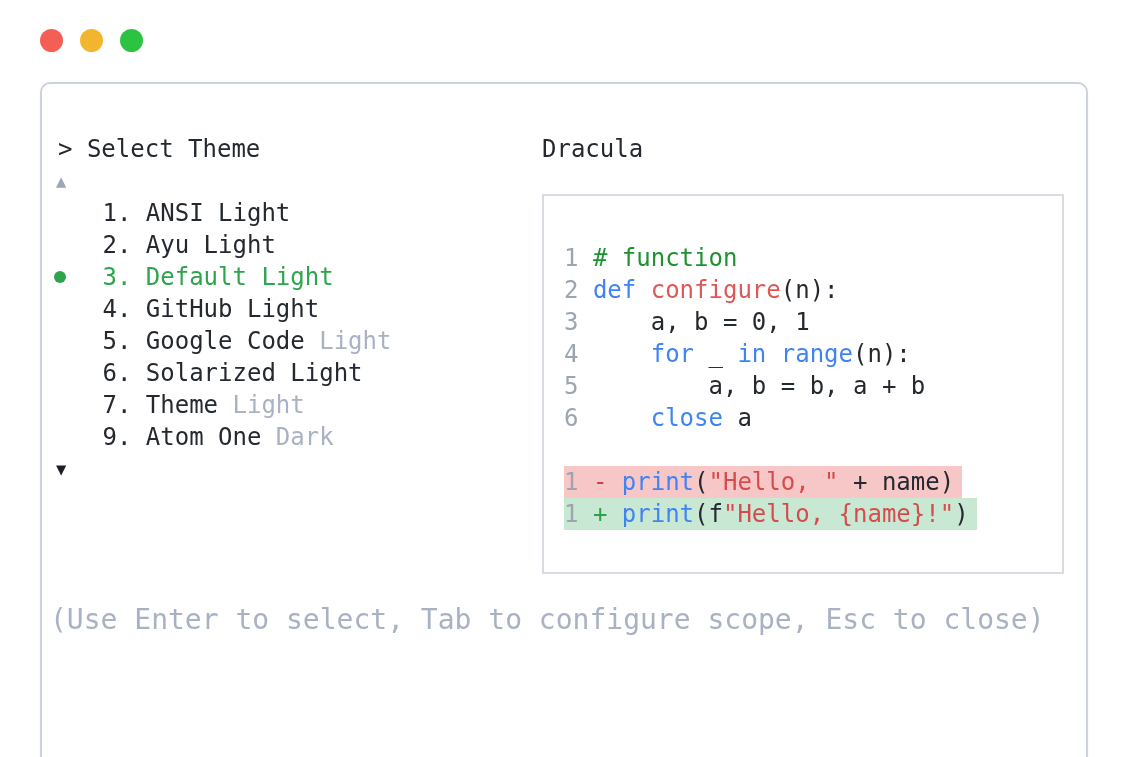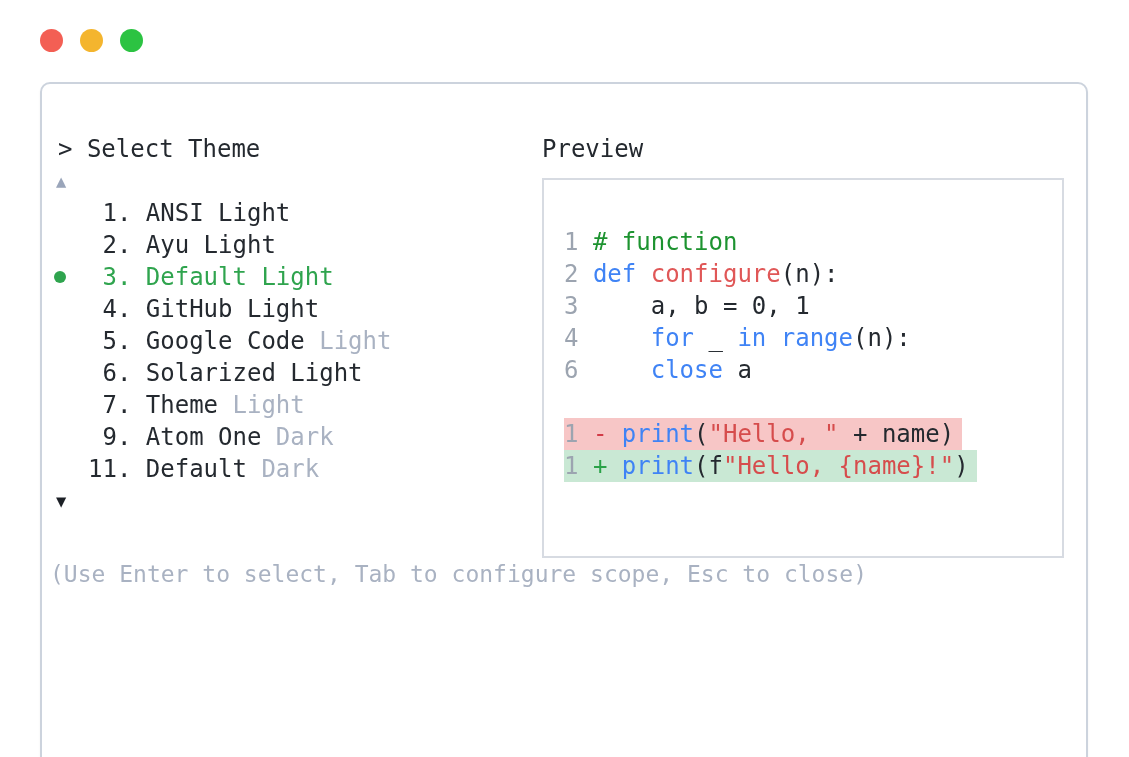--- a/index.html
+++ b/index.html
@@ -39,21 +39,21 @@
   .dot {
     position: absolute; left: 0; top: 50%;
     width: 12px; height: 12px; margin-top: -6px;
     border-radius: 50%; background: var(--accent, #2fa44e);
   }
 
   
   .right { flex: 1; padding-left: 16px; font-size: 24px; line-height: 32px; color: var(--text, #24292f); }
   .preview-label { white-space: pre; }
   .preview-box {
-    margin-top: 13px;
+    margin-top: 29px;
     width: 522px; height: 380px;
     box-sizing: border-box;
     border: 2px solid var(--preview-border, #d7dbe2);
     background: #ffffff;
     padding: 46px 0 0 20px;
   }
   .code-line { height: 32px; line-height: 32px; white-space: pre; font-size: 24px; }
   .line-bg { display: inline-block; padding-right: 8px; }
   .line-bg.removed { background: var(--removed-bg, #f8c8c8); }
   .line-bg.added { background: var(--added-bg, #c6e8d1); }
@@ -61,22 +61,22 @@
   .sign.minus { color: var(--minus, #d23b47); }
   .sign.plus  { color: var(--plus, #2aa248); }
   .tok-plain    { color: var(--text, #24292f); }
   .tok-keyword  { color: var(--kw, #3f83f5); }
   .tok-function { color: var(--fn, #e05757); }
   .tok-string   { color: var(--str, #d64c4c); }
   .tok-comment  { color: var(--cmt, #1d9330); }
 
   
   .footer {
-    padding-left: 8px;
-    font-size: 23px; line-height: 32px;
+    margin-top: 30px; padding-left: 8px;
+    font-size: 28px; line-height: 32px;
     color: var(--muted, #a9b2c2);
     white-space: pre;
   }
 </style>
 </head>
 <body>
 
 <div class="stage">
 
   <div class="traffic-lights">
@@ -93,33 +93,33 @@
         <div class="scroll scroll-up">▲</div>
         <div id="theme-list">
             <div class="item"><span class="num">1.</span> <span>ANSI</span> <span>Light</span></div>
             <div class="item"><span class="num">2.</span> <span>Ayu</span> <span>Light</span></div>
             <div class="item selected"><span class="dot"></span><span class="num">3.</span> <span>Default</span> <span>Light</span></div>
             <div class="item"><span class="num">4.</span> <span>GitHub</span> <span>Light</span></div>
             <div class="item"><span class="num">5.</span> <span>Google Code</span> <span class="muted-variant">Light</span></div>
             <div class="item"><span class="num">6.</span> <span>Solarized</span> <span>Light</span></div>
             <div class="item"><span class="num">7.</span> <span>Theme</span> <span class="muted-variant">Light</span></div>
             <div class="item"><span class="num">9.</span> <span>Atom One</span> <span class="muted-variant">Dark</span></div>
-            <div class="item"><span class="num">11.</span> <span>Default</span> <span class="muted-variant">Dark</span></div>
           </div>
         <div class="scroll scroll-down">▼</div>
       </div>
 
       <div class="right">
-        <div class="preview-label">Preview</div>
+        <div class="preview-label">Dracula</div>
         <div class="preview-box">
           <div id="code">
               <div class="code-line"><span class="line-bg"><span class="ln">1</span> <span class="tok-comment"># function</span></span></div>
               <div class="code-line"><span class="line-bg"><span class="ln">2</span> <span class="tok-keyword">def</span><span class="tok-plain"> </span><span class="tok-function">configure</span><span class="tok-plain">(n):</span></span></div>
               <div class="code-line"><span class="line-bg"><span class="ln">3</span> <span class="tok-plain">    a, b = 0, 1</span></span></div>
               <div class="code-line"><span class="line-bg"><span class="ln">4</span> <span class="tok-plain">    </span><span class="tok-keyword">for</span><span class="tok-plain"> _ </span><span class="tok-keyword">in</span><span class="tok-plain"> </span><span class="tok-keyword">range</span><span class="tok-plain">(n):</span></span></div>
+              <div class="code-line"><span class="line-bg"><span class="ln">5</span> <span class="tok-plain">        a, b = b, a + b</span></span></div>
               <div class="code-line"><span class="line-bg"><span class="ln">6</span> <span class="tok-plain">    </span><span class="tok-keyword">close</span><span class="tok-plain"> a</span></span></div>
               <div class="code-line"></div>
               <div class="code-line"><span class="line-bg removed"><span class="ln">1</span> <span class="sign minus">-</span> <span class="tok-keyword">print</span><span class="tok-plain">(</span><span class="tok-string">"Hello, "</span><span class="tok-plain"> + name)</span></span></div>
               <div class="code-line"><span class="line-bg added"><span class="ln">1</span> <span class="sign plus">+</span> <span class="tok-keyword">print</span><span class="tok-plain">(f</span><span class="tok-string">"Hello, {name}!"</span><span class="tok-plain">)</span></span></div>
             </div>
         </div>
       </div>
 
     </div>
     <div class="footer">(Use Enter to select, Tab to configure scope, Esc to close)</div>

